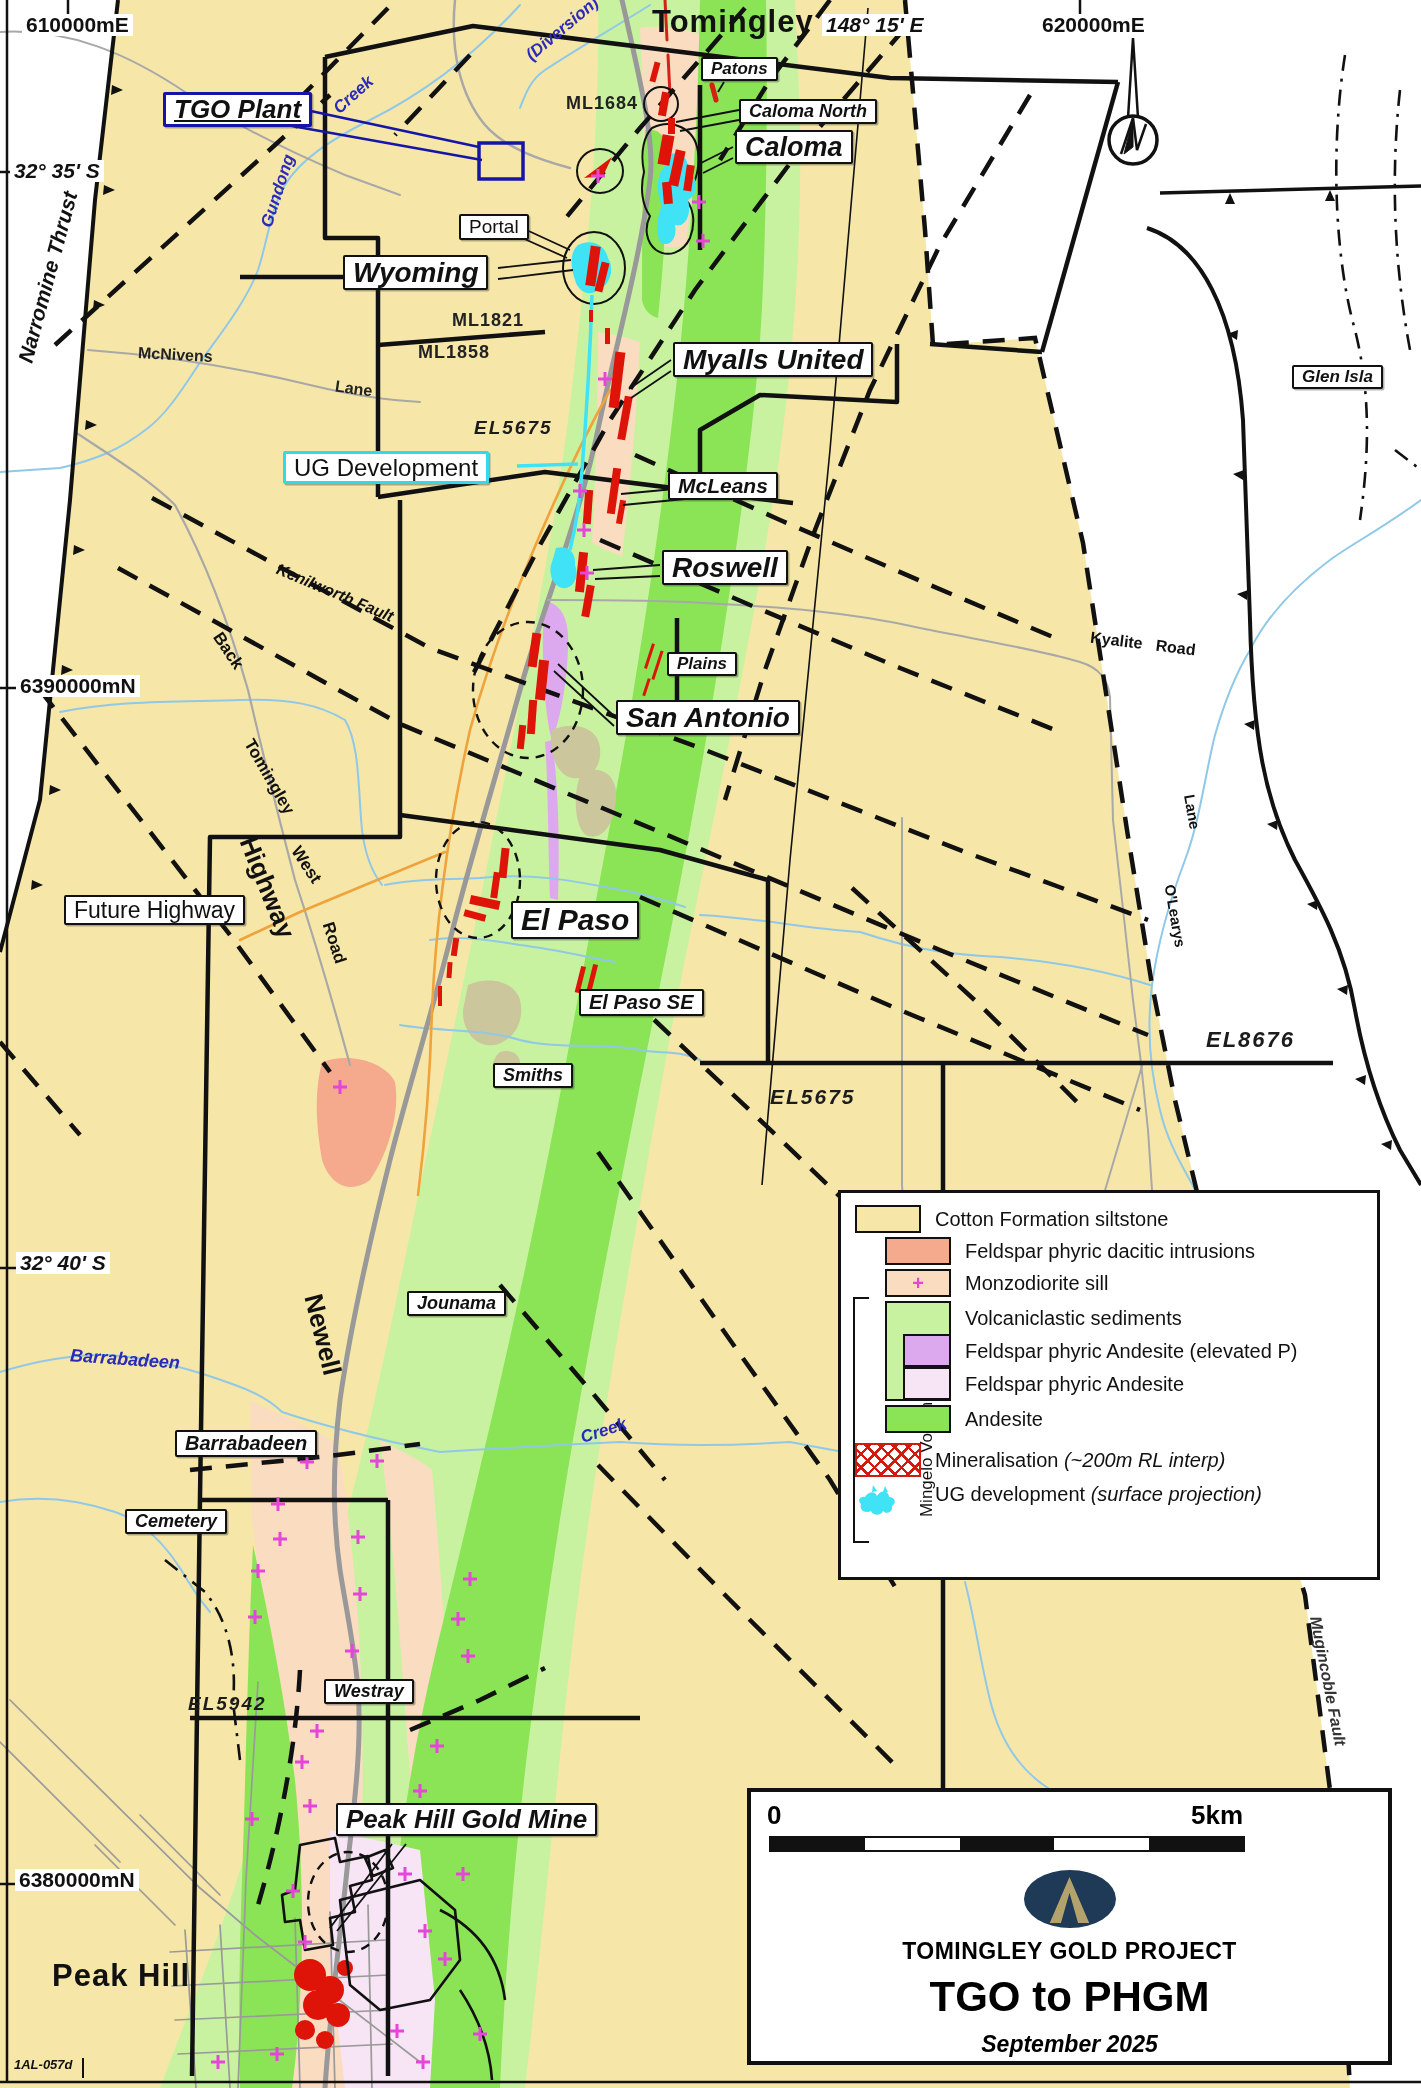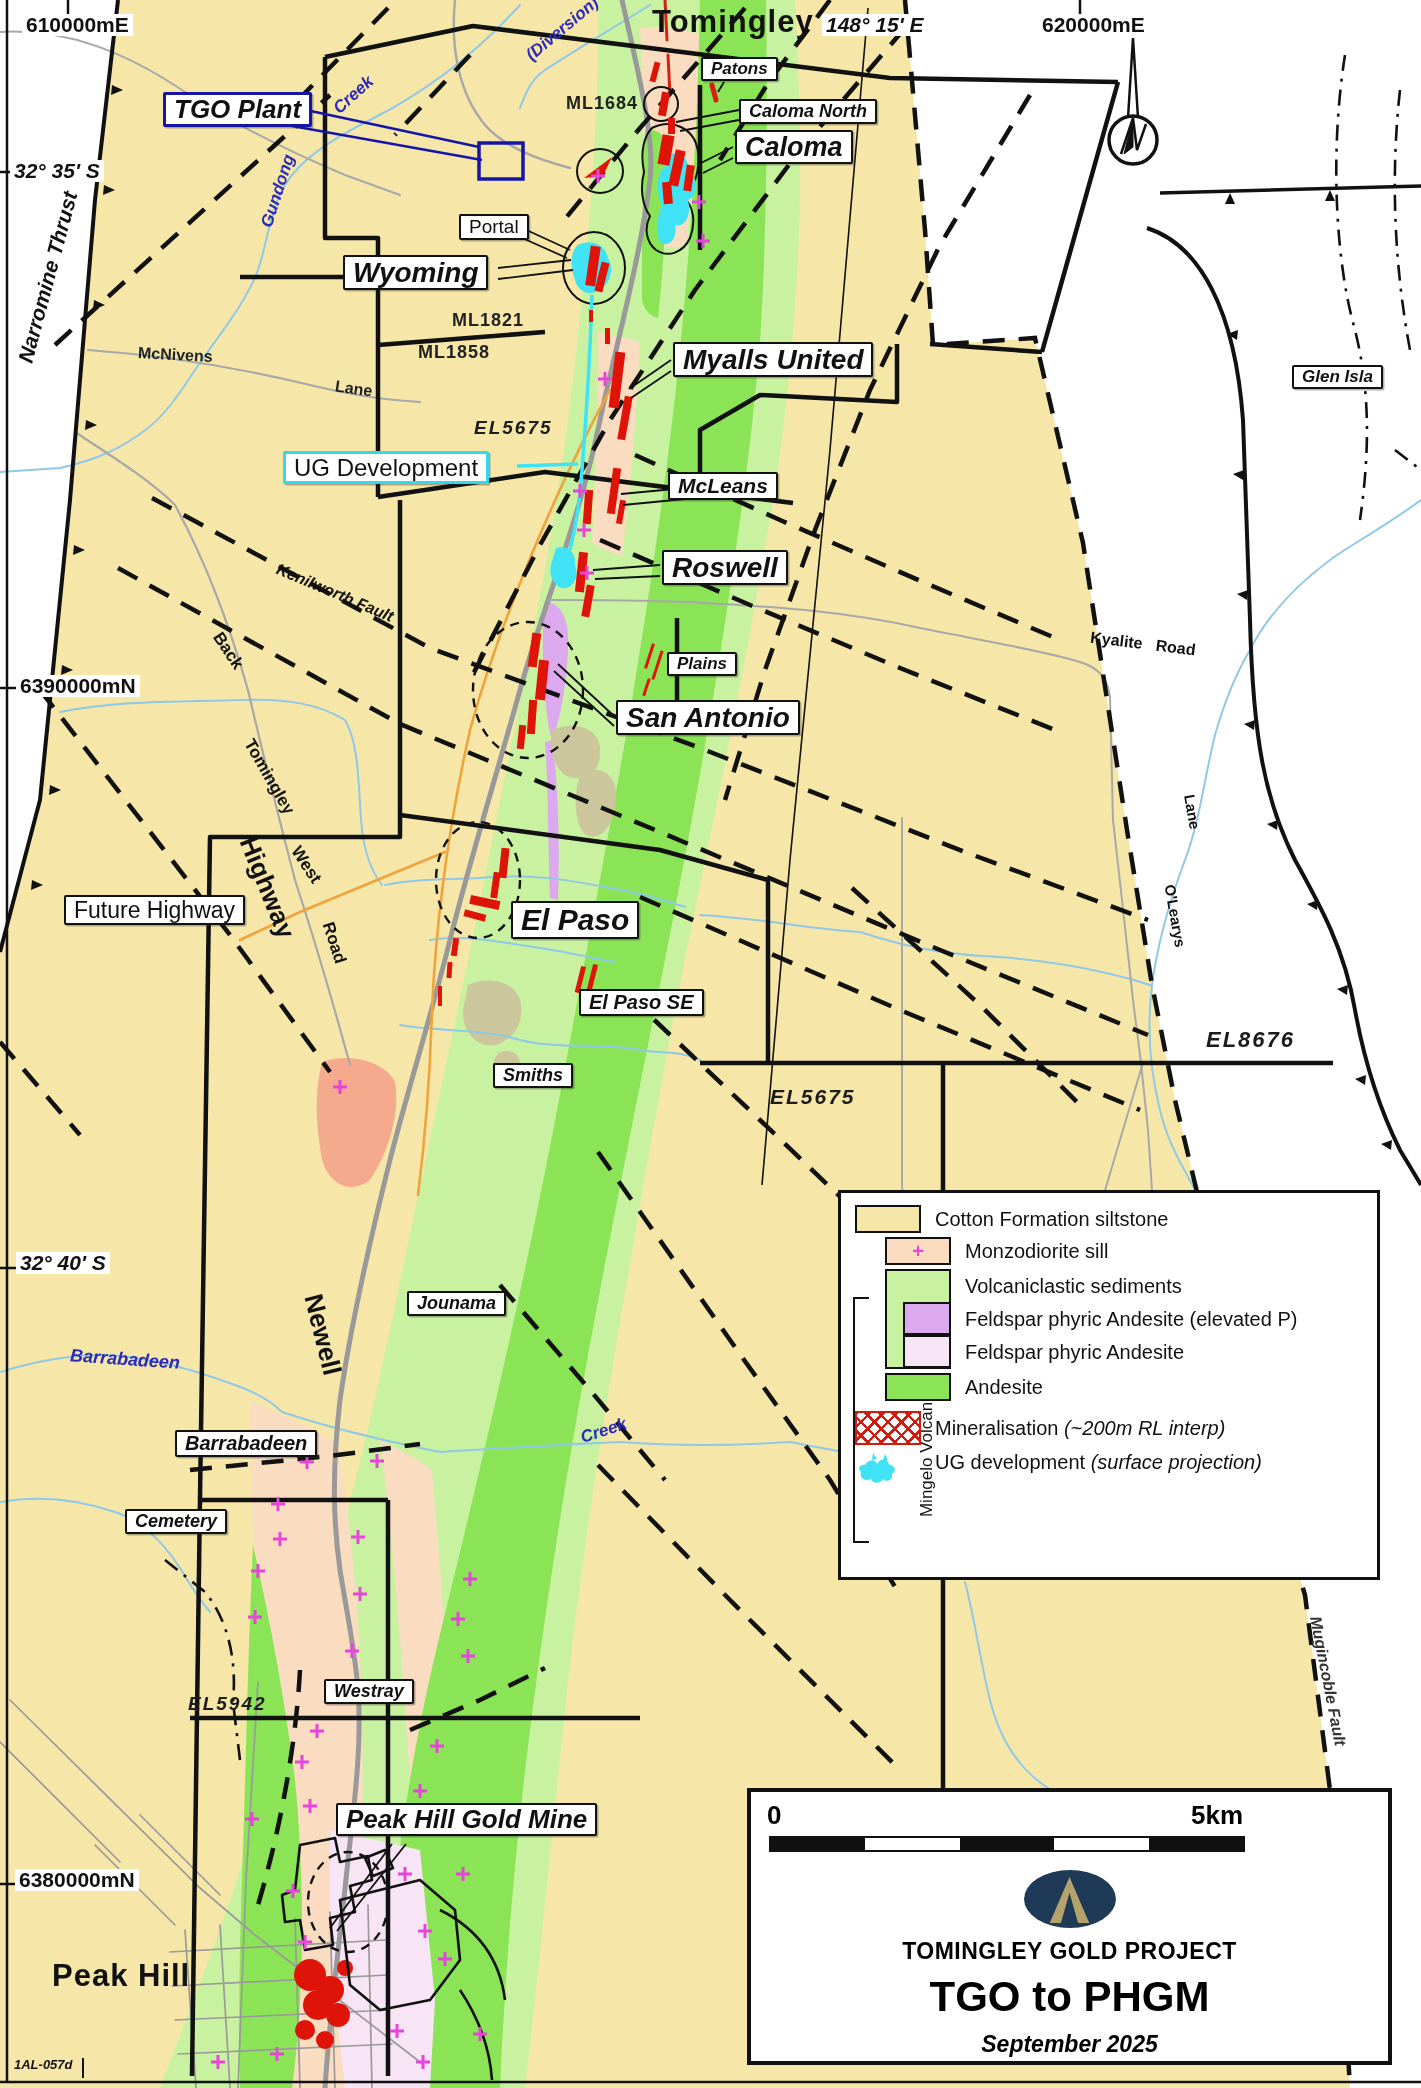--- a/index.html
+++ b/index.html
@@ -389,21 +389,21 @@
 <div class="lbl tag" style="left:1038px;top:14px;">620000mE</div>
 <div class="lbl tag it" style="left:822px;top:14px;font-size:21px;">148° 15' E</div>
 <div class="lbl tag it" style="left:10px;top:160px;font-size:21px;">32° 35' S</div>
 <div class="lbl tag" style="left:16px;top:675px;">6390000mN</div>
 <div class="lbl tag it" style="left:16px;top:1252px;font-size:21px;">32° 40' S</div>
 <div class="lbl tag" style="left:15px;top:1869px;">6380000mN</div>
 
 <div class="lbl" style="left:652px;top:6px;font-size:31px;font-weight:800;letter-spacing:1px;">Tomingley</div>
 <div class="lbl" style="left:52px;top:1960px;font-size:31px;font-weight:800;letter-spacing:1px;">Peak Hill</div>
 
-<div class="lbl box bi" style="left:163px;top:92px;font-size:26px;border:3px solid #1515A8;">TGO Plant</div>
+<div class="lbl box bi" style="left:163px;top:92px;font-size:26px;border:3px solid #1515A8;text-decoration:underline;">TGO Plant</div>
 <div class="lbl box" style="left:459px;top:214px;font-size:19px;">Portal</div>
 <div class="lbl box bi" style="left:343px;top:255px;font-size:28px;">Wyoming</div>
 <div class="lbl box it" style="left:701px;top:57px;font-size:17px;">Patons</div>
 <div class="lbl box it" style="left:739px;top:99px;font-size:18px;">Caloma North</div>
 <div class="lbl box bi" style="left:735px;top:130px;font-size:27px;">Caloma</div>
 <div class="lbl box bi" style="left:673px;top:342px;font-size:28px;">Myalls United</div>
 <div class="lbl box bi" style="left:668px;top:472px;font-size:21px;">McLeans</div>
 <div class="lbl box bi" style="left:662px;top:550px;font-size:28px;">Roswell</div>
 <div class="lbl box it" style="left:667px;top:652px;font-size:17px;">Plains</div>
 <div class="lbl box bi" style="left:616px;top:700px;font-size:28px;">San Antonio</div>
@@ -454,20 +454,24 @@
 <div id="legend">
   <div id="mingelo-bracket">
     <div id="mingelo-text">Mingelo Volcanics</div>
   </div>
 
   <div class="lrow">
     <div class="sw" style="background: rgb(246, 231, 169);"></div>
     <div class="ltext">Cotton Formation siltstone</div>
   </div>
   <div class="lrow grp">
+    <div class="sw" style="background: rgb(245, 169, 141);"></div>
+    <div class="ltext">Feldspar phyric dacitic intrusions</div>
+  </div>
+  <div class="lrow grp">
     <div class="sw" style="display: flex; align-items: center; justify-content: center; color: rgb(229, 69, 216); font-weight: bold; font-size: 20px; background: rgb(250, 220, 193);">+</div>
     <div class="ltext">Monzodiorite sill</div>
   </div>
   <div class="lrow grp">
     <div class="volc-stack" style="background: rgb(201, 242, 160);">
       <div class="inner" style="top: 31px; background: rgb(221, 169, 238);"></div>
       <div class="inner" style="top: 64px; background: rgb(247, 228, 244);"></div>
     </div>
     <div class="stack-text">
       <div>Volcaniclastic sediments</div>

